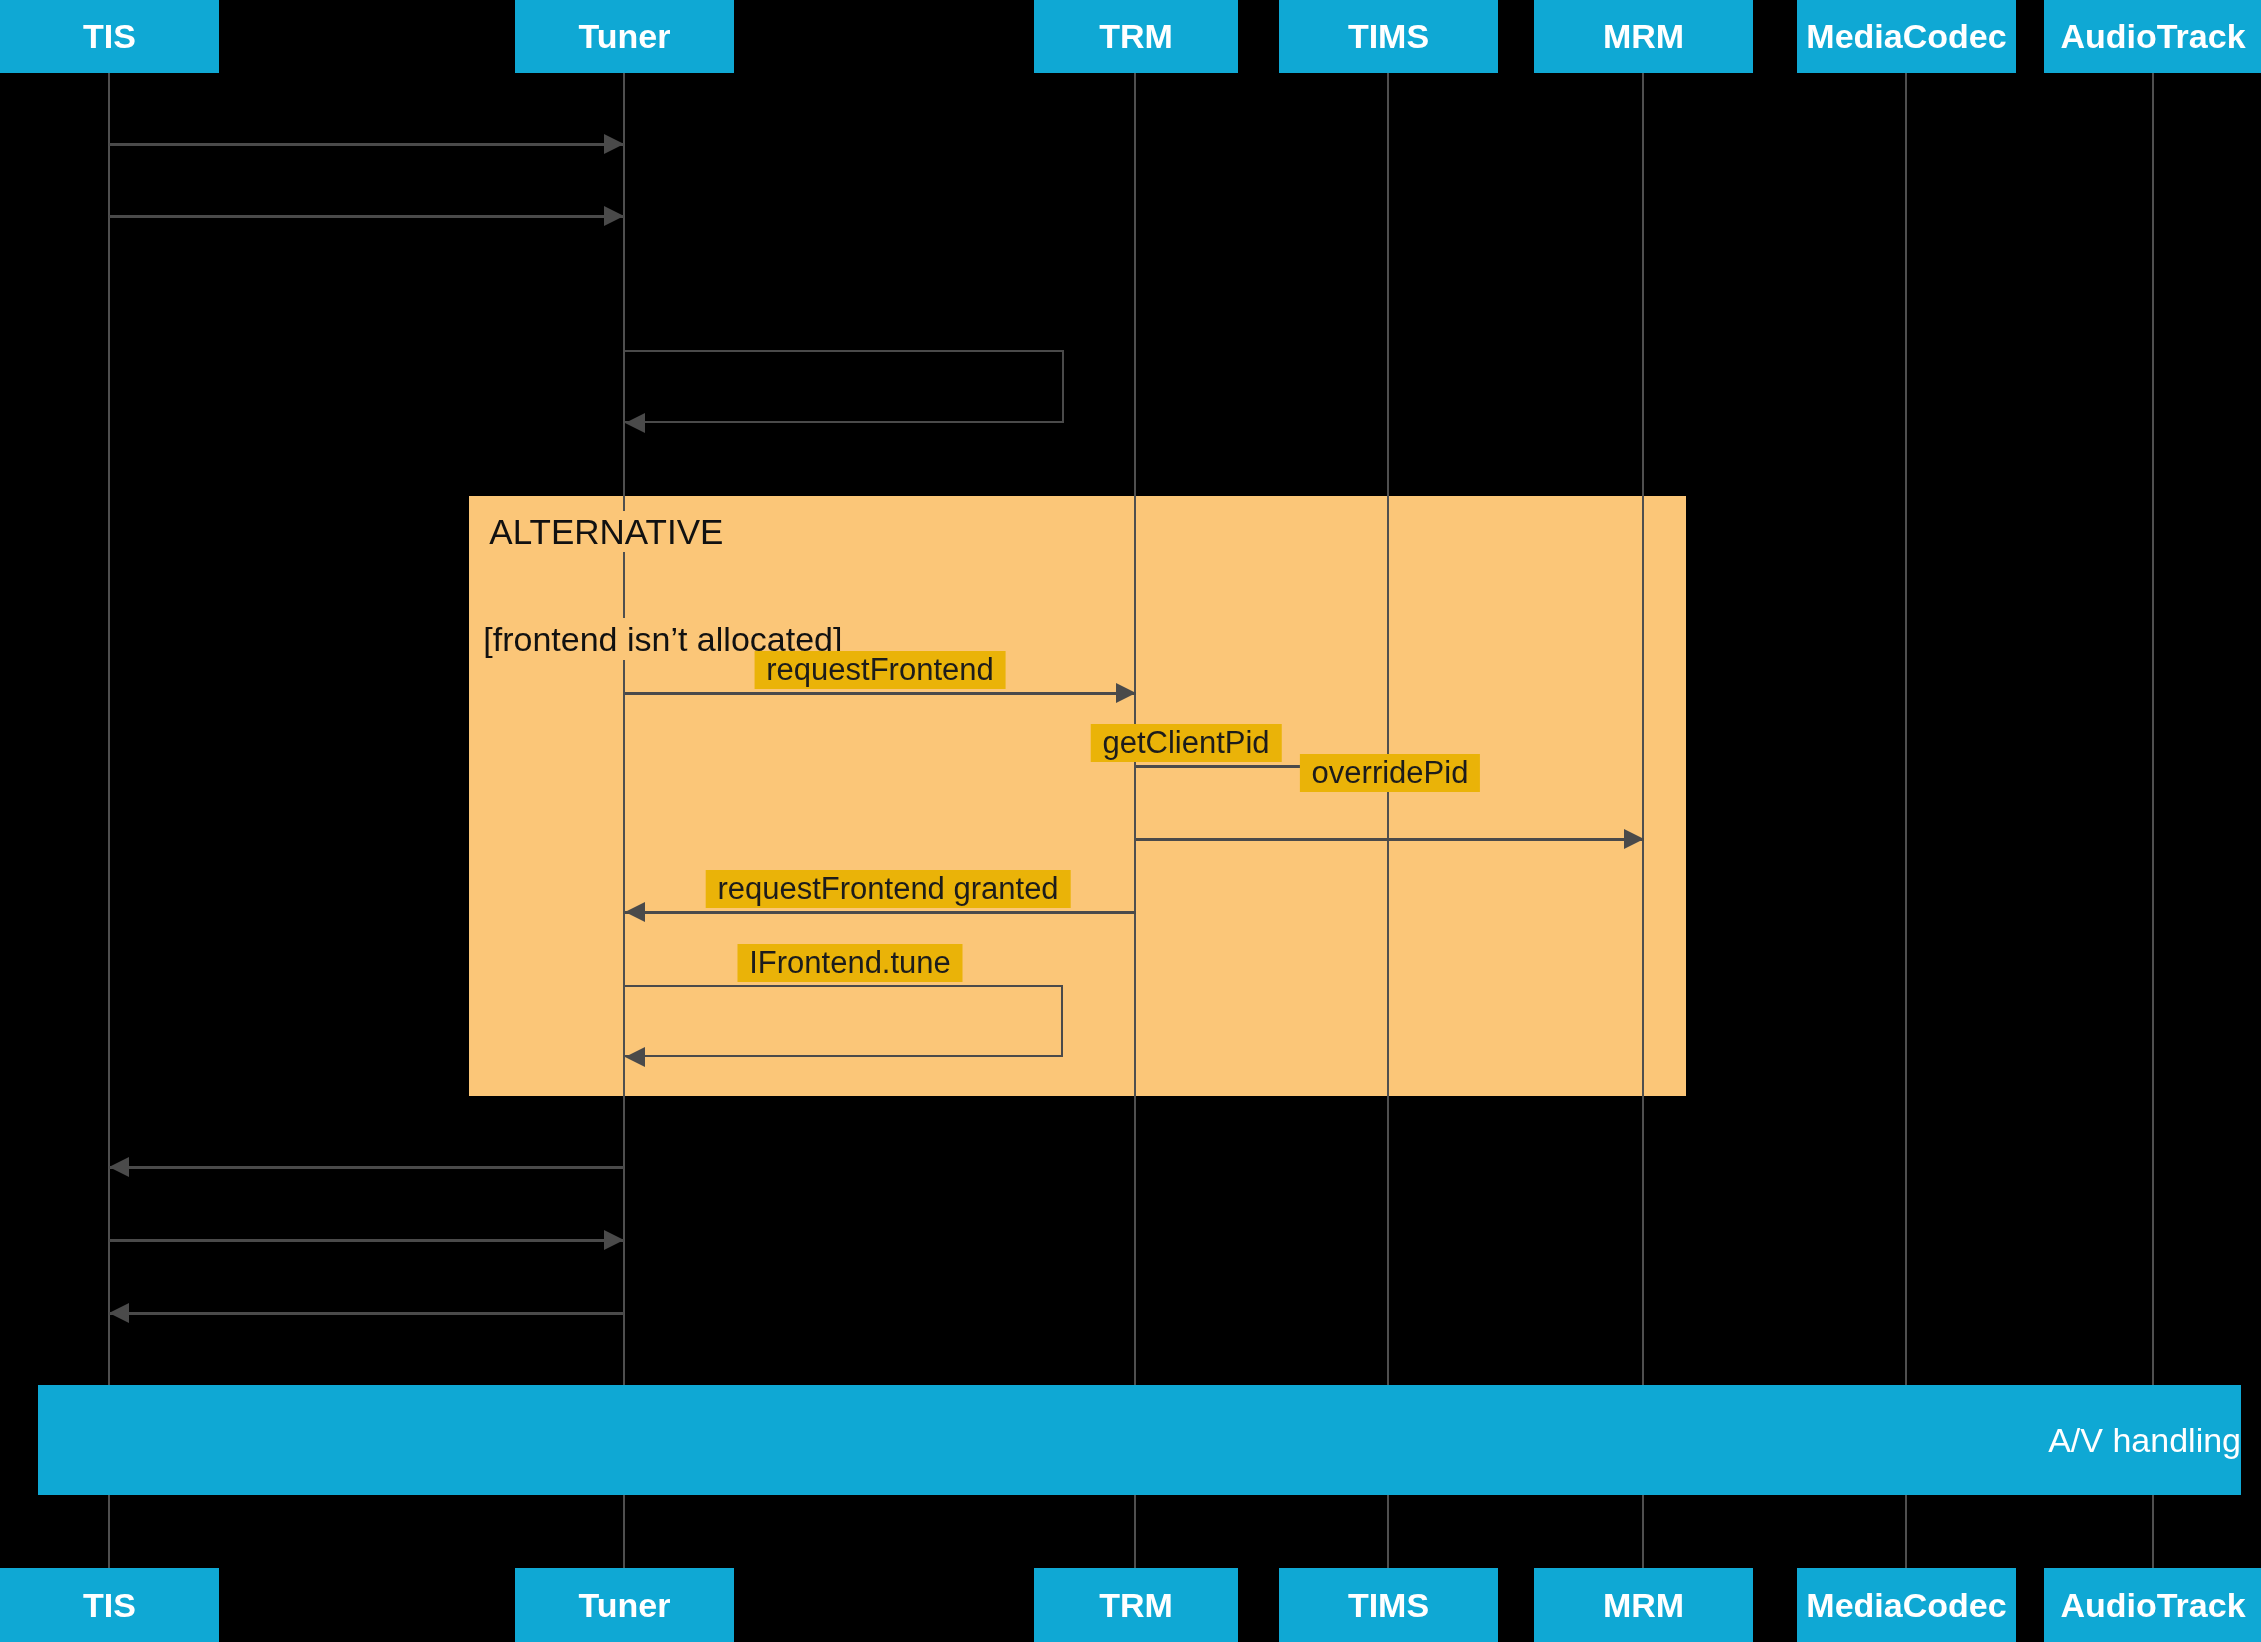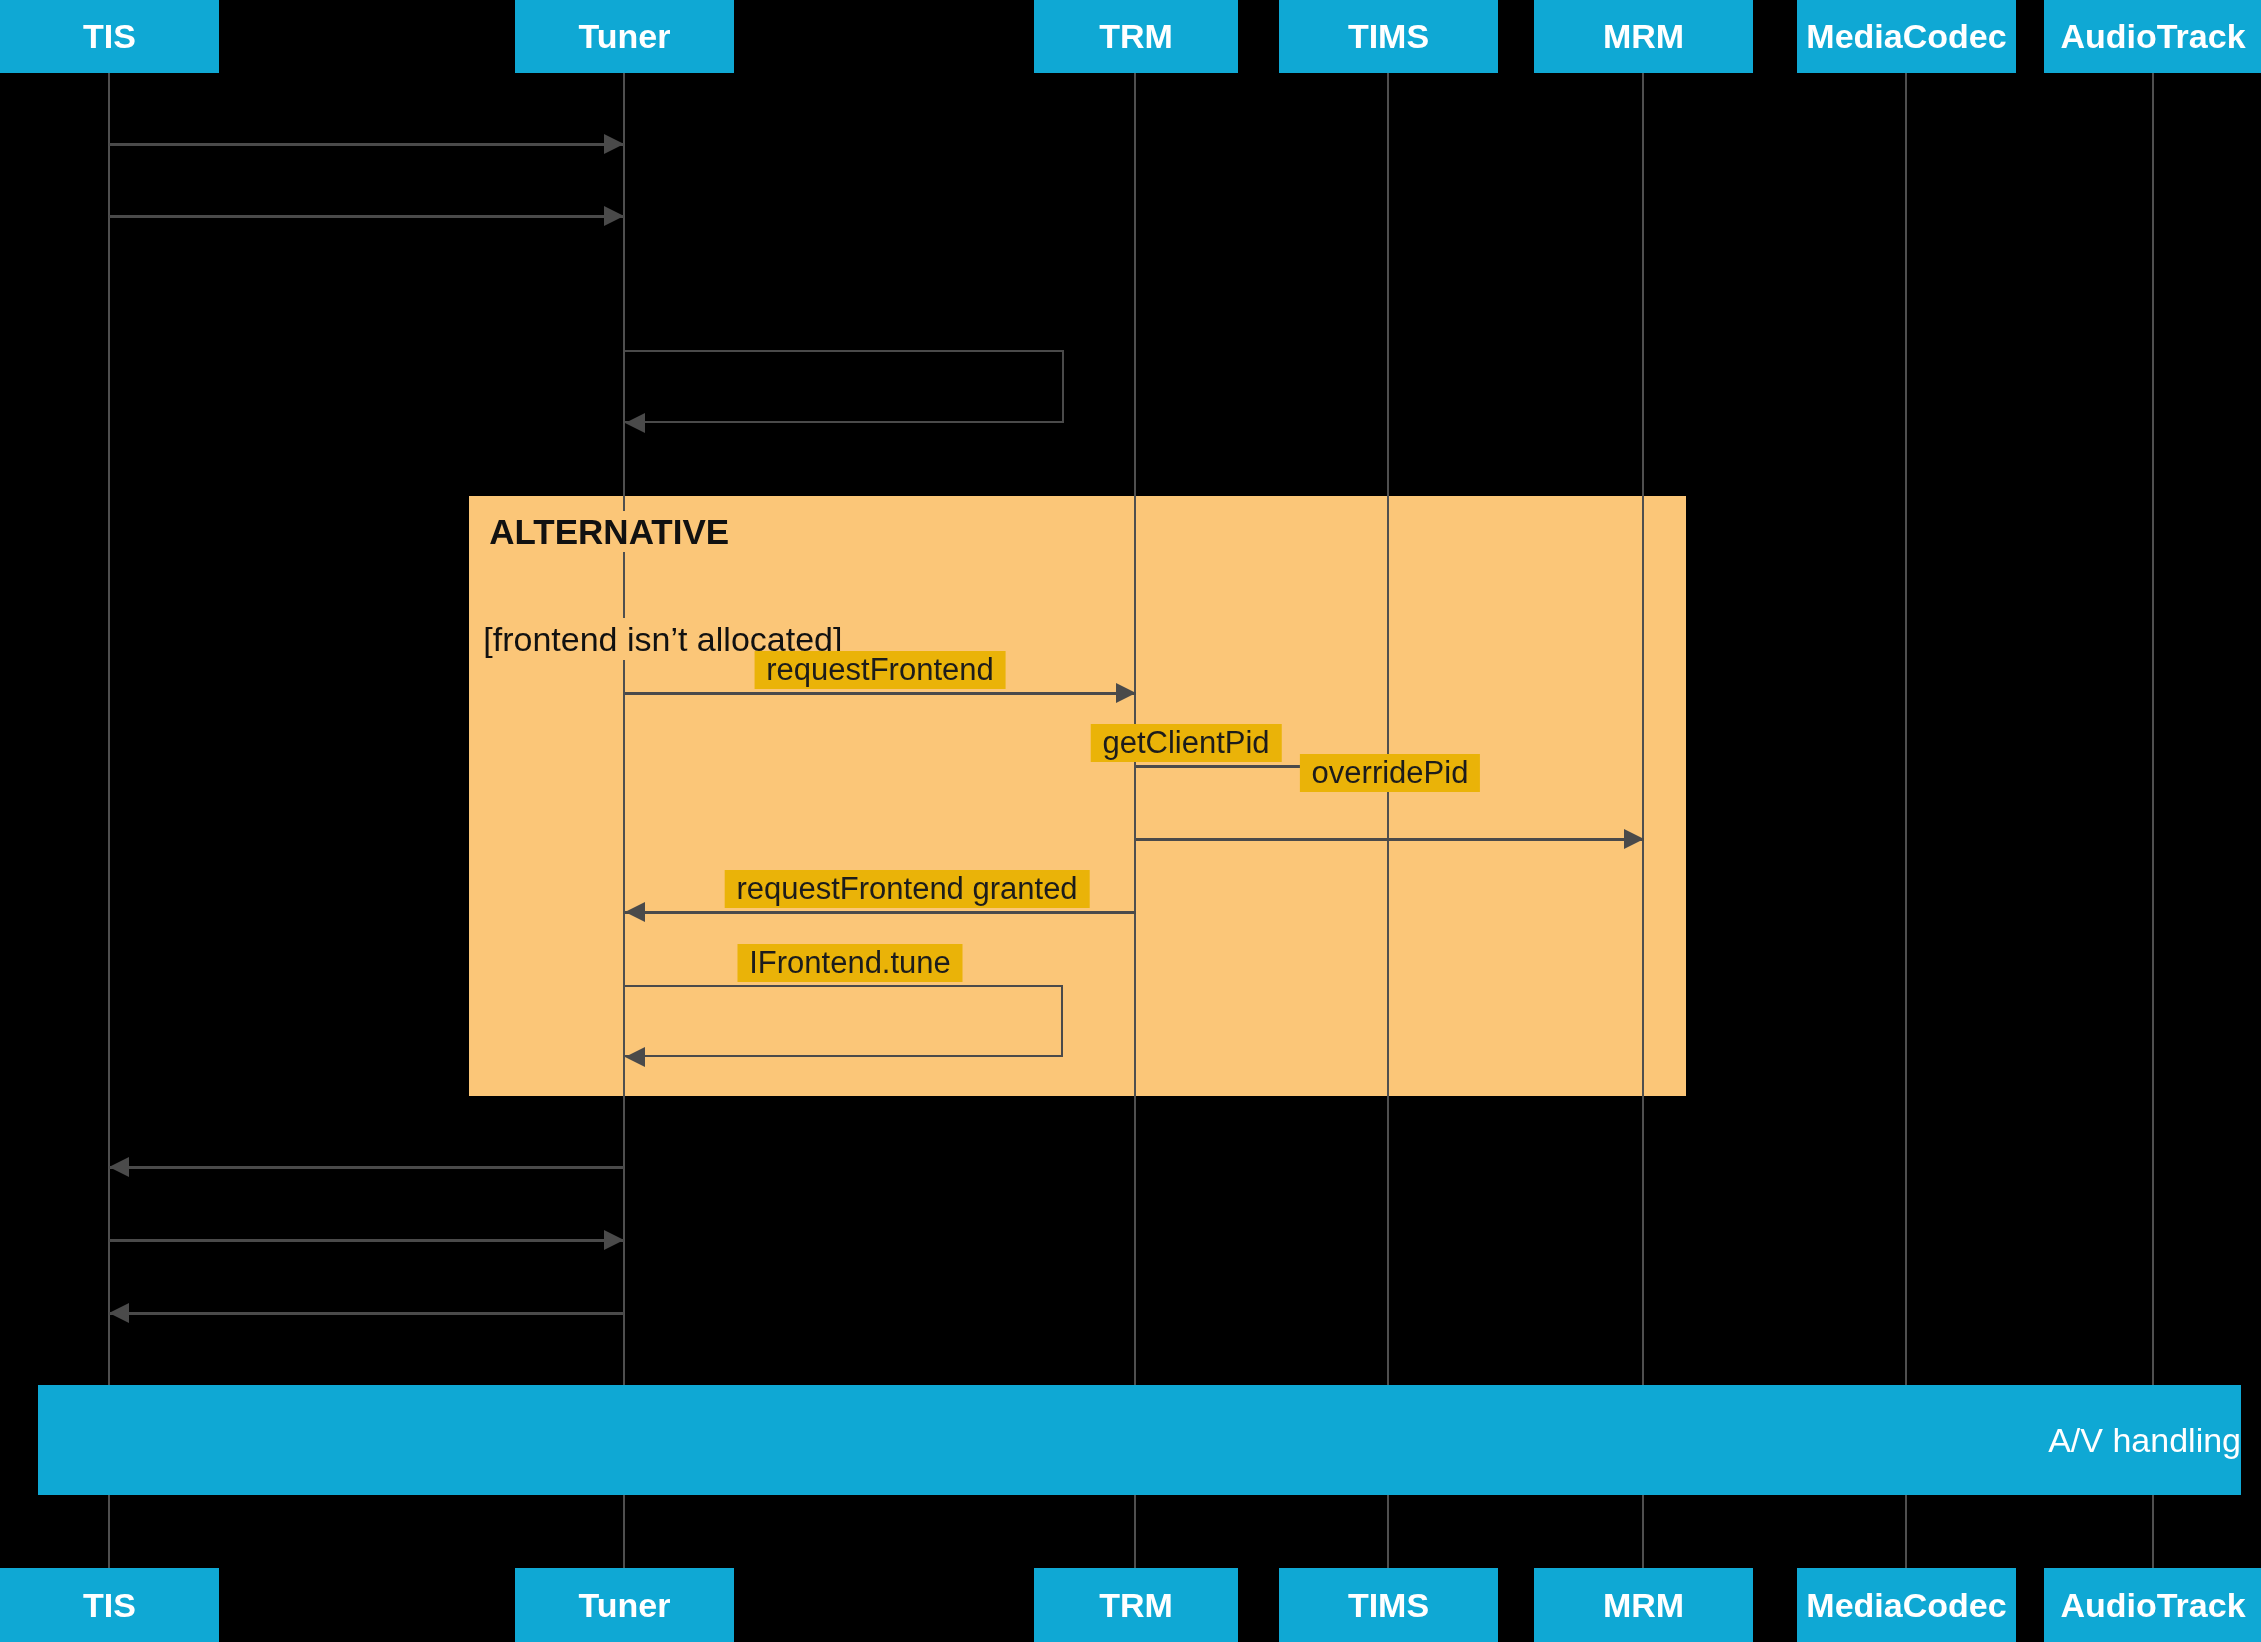--- a/index.html
+++ b/index.html
@@ -81,21 +81,21 @@
     line-height: 38px;
     color: #1C1C1C;
     background: #eab308;
     padding: 0 11.7px;
     white-space: nowrap;
   }
   .alt-title {
     position: absolute;
     left: 482px; top: 511px;
     font-size: 35px;
-    font-weight: bold;
+    font-weight: normal;
     line-height: 41px;
     color: #111;
     background: #FBC678;
     padding: 0 7.3px;
     white-space: nowrap;
   }
   .alt-guard {
     position: absolute;
     left: 476px; top: 578px;
     font-size: 34px;
@@ -146,21 +146,21 @@
   <div class="arrow left" style="left:109px; top:1166px; width:515px"></div>
   <div class="arrow right" style="left:109px; top:1239px; width:515px"></div>
   <div class="arrow left" style="left:109px; top:1312px; width:515px"></div>
 
   <div class="alt-title">ALTERNATIVE</div>
   <div class="alt-guard">[frontend isn’t allocated]</div>
 
   <div class="msg-label" style="left:880px; top:651px">requestFrontend</div>
   <div class="msg-label" style="left:1186px; top:724px">getClientPid</div>
   <div class="msg-label" style="left:1390px; top:754px">overridePid</div>
-  <div class="msg-label" style="left:907px; top:870px">requestFrontend granted</div>
+  <div class="msg-label" style="left:888px; top:870px">requestFrontend granted</div>
   <div class="msg-label" style="left:850px; top:944px">IFrontend.tune</div>
 
   <div class="band">
     <span>A/V handling</span>
   </div>
 
   <div class="participant" style="left:0;      top:0; width:219px">TIS</div>
   <div class="participant" style="left:515px;  top:0; width:219px">Tuner</div>
   <div class="participant" style="left:1034px; top:0; width:204px">TRM</div>
   <div class="participant" style="left:1279px; top:0; width:219px">TIMS</div>

